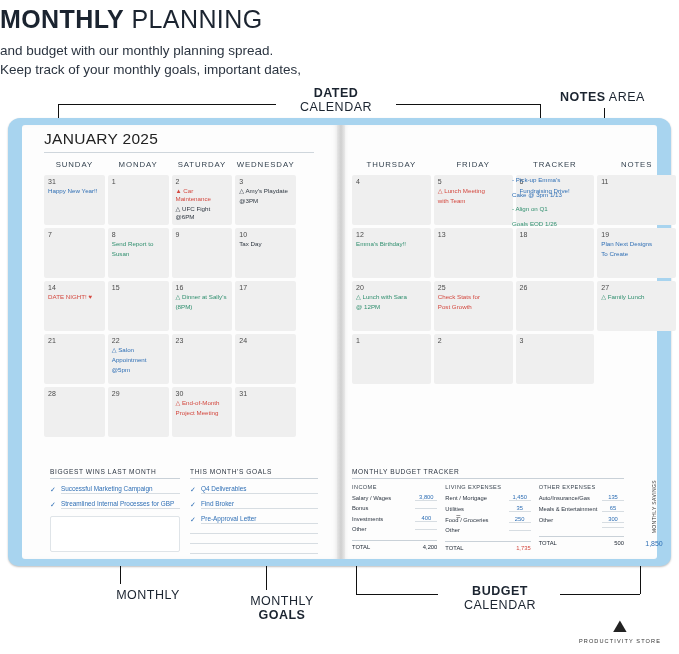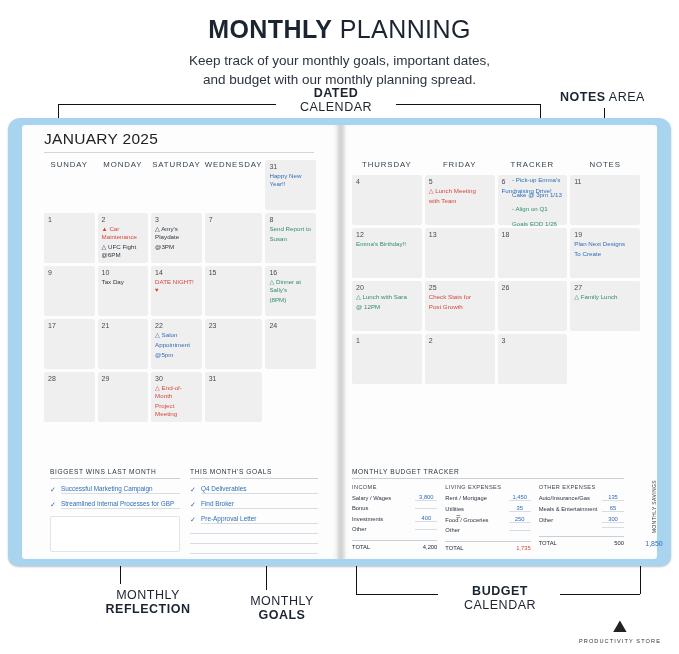--- a/index.html
+++ b/index.html
@@ -7,21 +7,21 @@
   body {
     width: 679px; height: 654px;
     background: #ffffff;
     font-family: "Liberation Sans", sans-serif;
     color: #1b2430;
     position: relative;
     overflow: hidden;
   }
 
   
-  .hdr { text-align:center; padding-top:16px; }
+  .hdr { padding-top:6px; }
   .hdr-title { font-size:25px; letter-spacing:.4px; line-height:1.1; }
   .hdr-title .bold { font-weight:700; }
   .hdr-title .light { font-weight:400; }
   .hdr-sub { font-size:13.5px; font-weight:400; color:#2b3440; line-height:1.45; margin-top:7px; }
 
   
   .callout { position:absolute; font-size:12.5px; line-height:1.15; letter-spacing:.5px; }
   .callout .c-light { font-weight:400; }
   .callout .c-bold { font-weight:700; }
 
@@ -46,22 +46,22 @@
   .page.left  { left:14px;  width:318px; border-radius:3px 0 0 3px; box-shadow:inset -6px 0 9px -7px rgba(0,0,0,.35); }
   .page.right { left:333px; width:316px; border-radius:0 3px 3px 0; box-shadow:inset 6px 0 9px -7px rgba(0,0,0,.35); }
   .spine { position:absolute; left:329px; top:7px; width:8px; height:434px;
            background:linear-gradient(90deg,#e6e6e6,#cfcfcf,#e9e9e9); }
 
   
   .cal-title { position:absolute; left:44px; top:130px; font-size:15.5px; font-weight:400; letter-spacing:.3px; color:#222;text-align:center; }
   .cal-title-rule { position:absolute; left:44px; top:152px; width:270px; height:1px; background:#cfd6dc; }
 
   .grid { position:absolute; display:grid; gap:3px; }
-  .grid.left  { left:44px;  top:160px; width:272px; grid-template-columns:repeat(5,1fr); }
-  .grid.right { left:352px; top:160px; width:288px; grid-template-columns:repeat(4,1fr); }
+  .grid.left  { left:44px;  top:160px; width:252px; grid-template-columns:repeat(4,1fr); }
+  .grid.right { left:352px; top:160px; width:324px; grid-template-columns:repeat(4,1fr); }
 
   .dow { font-size:7.8px; letter-spacing:.9px; text-align:center; color:#33414e; padding-bottom:3px; font-weight:400; }
 
   .cell { background:#efefef; border-radius:2px; height:50px; position:relative; padding:3px 4px; overflow:hidden; }
   .cell .num { font-size:7px; color:#4a4a4a; }
   .ev { font-size:6.2px; line-height:1.28; margin-top:2px; }
   .c-blue  { color:#2f6fb5; }
   .c-green { color:#2f8f6e; }
   .c-red   { color:#d4483f; }
   .c-dark  { color:#2d3640; }
@@ -105,43 +105,42 @@
 </style>
 </head>
 <body>
 
 <div class="hdr">
   <div class="hdr-title">
     <span class="bold">MONTHLY</span>
     <span class="light">PLANNING</span>
   </div>
   <div class="hdr-sub">
+    <div>and budget with our monthly planning spread.</div>
     <div>Keep track of your monthly goals, important dates,</div>
-    <div>and budget with our monthly planning spread.</div>
   </div>
 </div>
 
 <div class="callout lbl-dated">
   <span class="c-bold">DATED</span>
   <span class="c-light">CALENDAR</span>
 </div>
 <div class="leader" style="left:58px; top:104px; width:218px; height:1px;"></div>
 <div class="leader" style="left:396px; top:104px; width:144px; height:1px;"></div>
 <div class="leader" style="left:58px; top:104px; width:1px; height:14px;"></div>
 <div class="leader" style="left:540px; top:104px; width:1px; height:14px;"></div>
 
 <div class="callout lbl-notes">
   <span class="c-bold">NOTES</span>
   <span class="c-light">AREA</span>
 </div>
 <div class="leader" style="left:604px; top:108px; width:1px; height:58px;"></div>
 
 <div class="callout lbl-reflect">
   <div class="c-light">MONTHLY</div>
-  <div class="c-bold">REFLECTION</div>
 </div>
 <div class="leader" style="left:120px; top:540px; width:1px; height:44px;"></div>
 
 <div class="callout lbl-goals">
   <div class="c-light">MONTHLY</div>
   <div class="c-bold">GOALS</div>
 </div>
 <div class="leader" style="left:266px; top:540px; width:1px; height:50px;"></div>
 
 <div class="callout lbl-budget">

